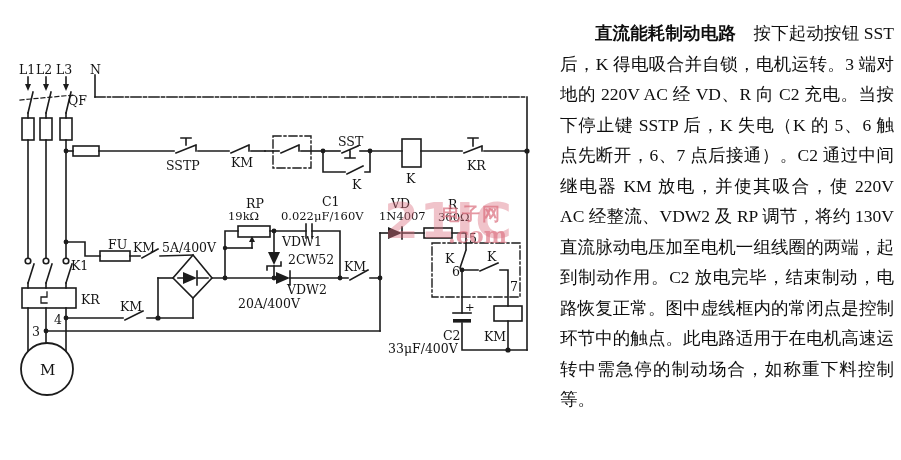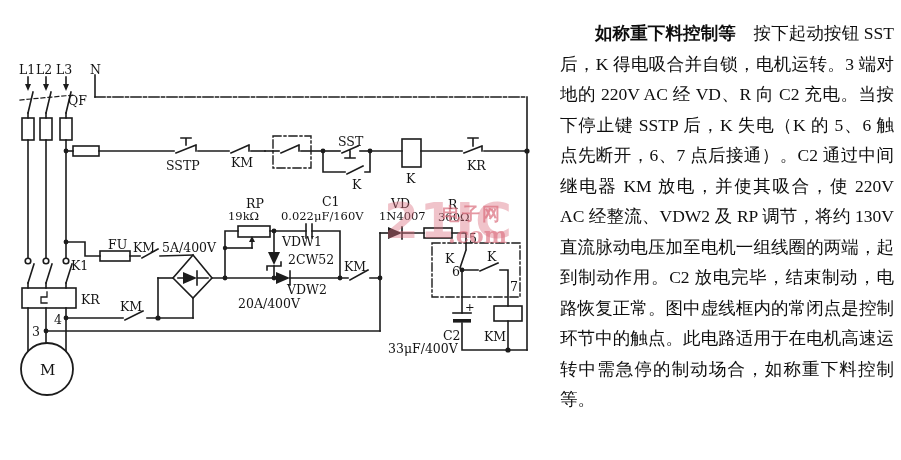--- a/index.html
+++ b/index.html
@@ -206,16 +206,16 @@
     <text class="lbl-big" x="40" y="375">M</text>
   </svg>
 
   <div id="watermark">
     <div id="wm-brand">21IC</div>
     <div id="wm-cn">电子网</div>
     <div id="wm-com">.com</div>
   </div>
 
   <div id="desc">
-    <p><span class="ttl">如称重下料控制等　</span><span>按下起动按钮 SST 后，K 得电吸合并自锁，电机运转。3 端对地的 220V AC 经 VD、R 向 C2 充电。当按下停止键 SSTP 后，K 失电（K 的 5、6 触点先断开，6、7 点后接通）。C2 通过中间继电器 KM 放电，并使其吸合，使 220V AC 经整流、VDW2 及 RP 调节，将约 130V 直流脉动电压加至电机一组线圈的两端，起到制动作用。C2 放电完毕，结束制动，电路恢复正常。图中虚线框内的常闭点是控制环节中的触点。此电路适用于在电机高速运转中需急停的制动场合，如称重下料控制等。</span></p>
+    <p><span class="ttl">直流能耗制动电路　</span><span>按下起动按钮 SST 后，K 得电吸合并自锁，电机运转。3 端对地的 220V AC 经 VD、R 向 C2 充电。当按下停止键 SSTP 后，K 失电（K 的 5、6 触点先断开，6、7 点后接通）。C2 通过中间继电器 KM 放电，并使其吸合，使 220V AC 经整流、VDW2 及 RP 调节，将约 130V 直流脉动电压加至电机一组线圈的两端，起到制动作用。C2 放电完毕，结束制动，电路恢复正常。图中虚线框内的常闭点是控制环节中的触点。此电路适用于在电机高速运转中需急停的制动场合，如称重下料控制等。</span></p>
   </div>
 
 </div>
 
 </body></html>

